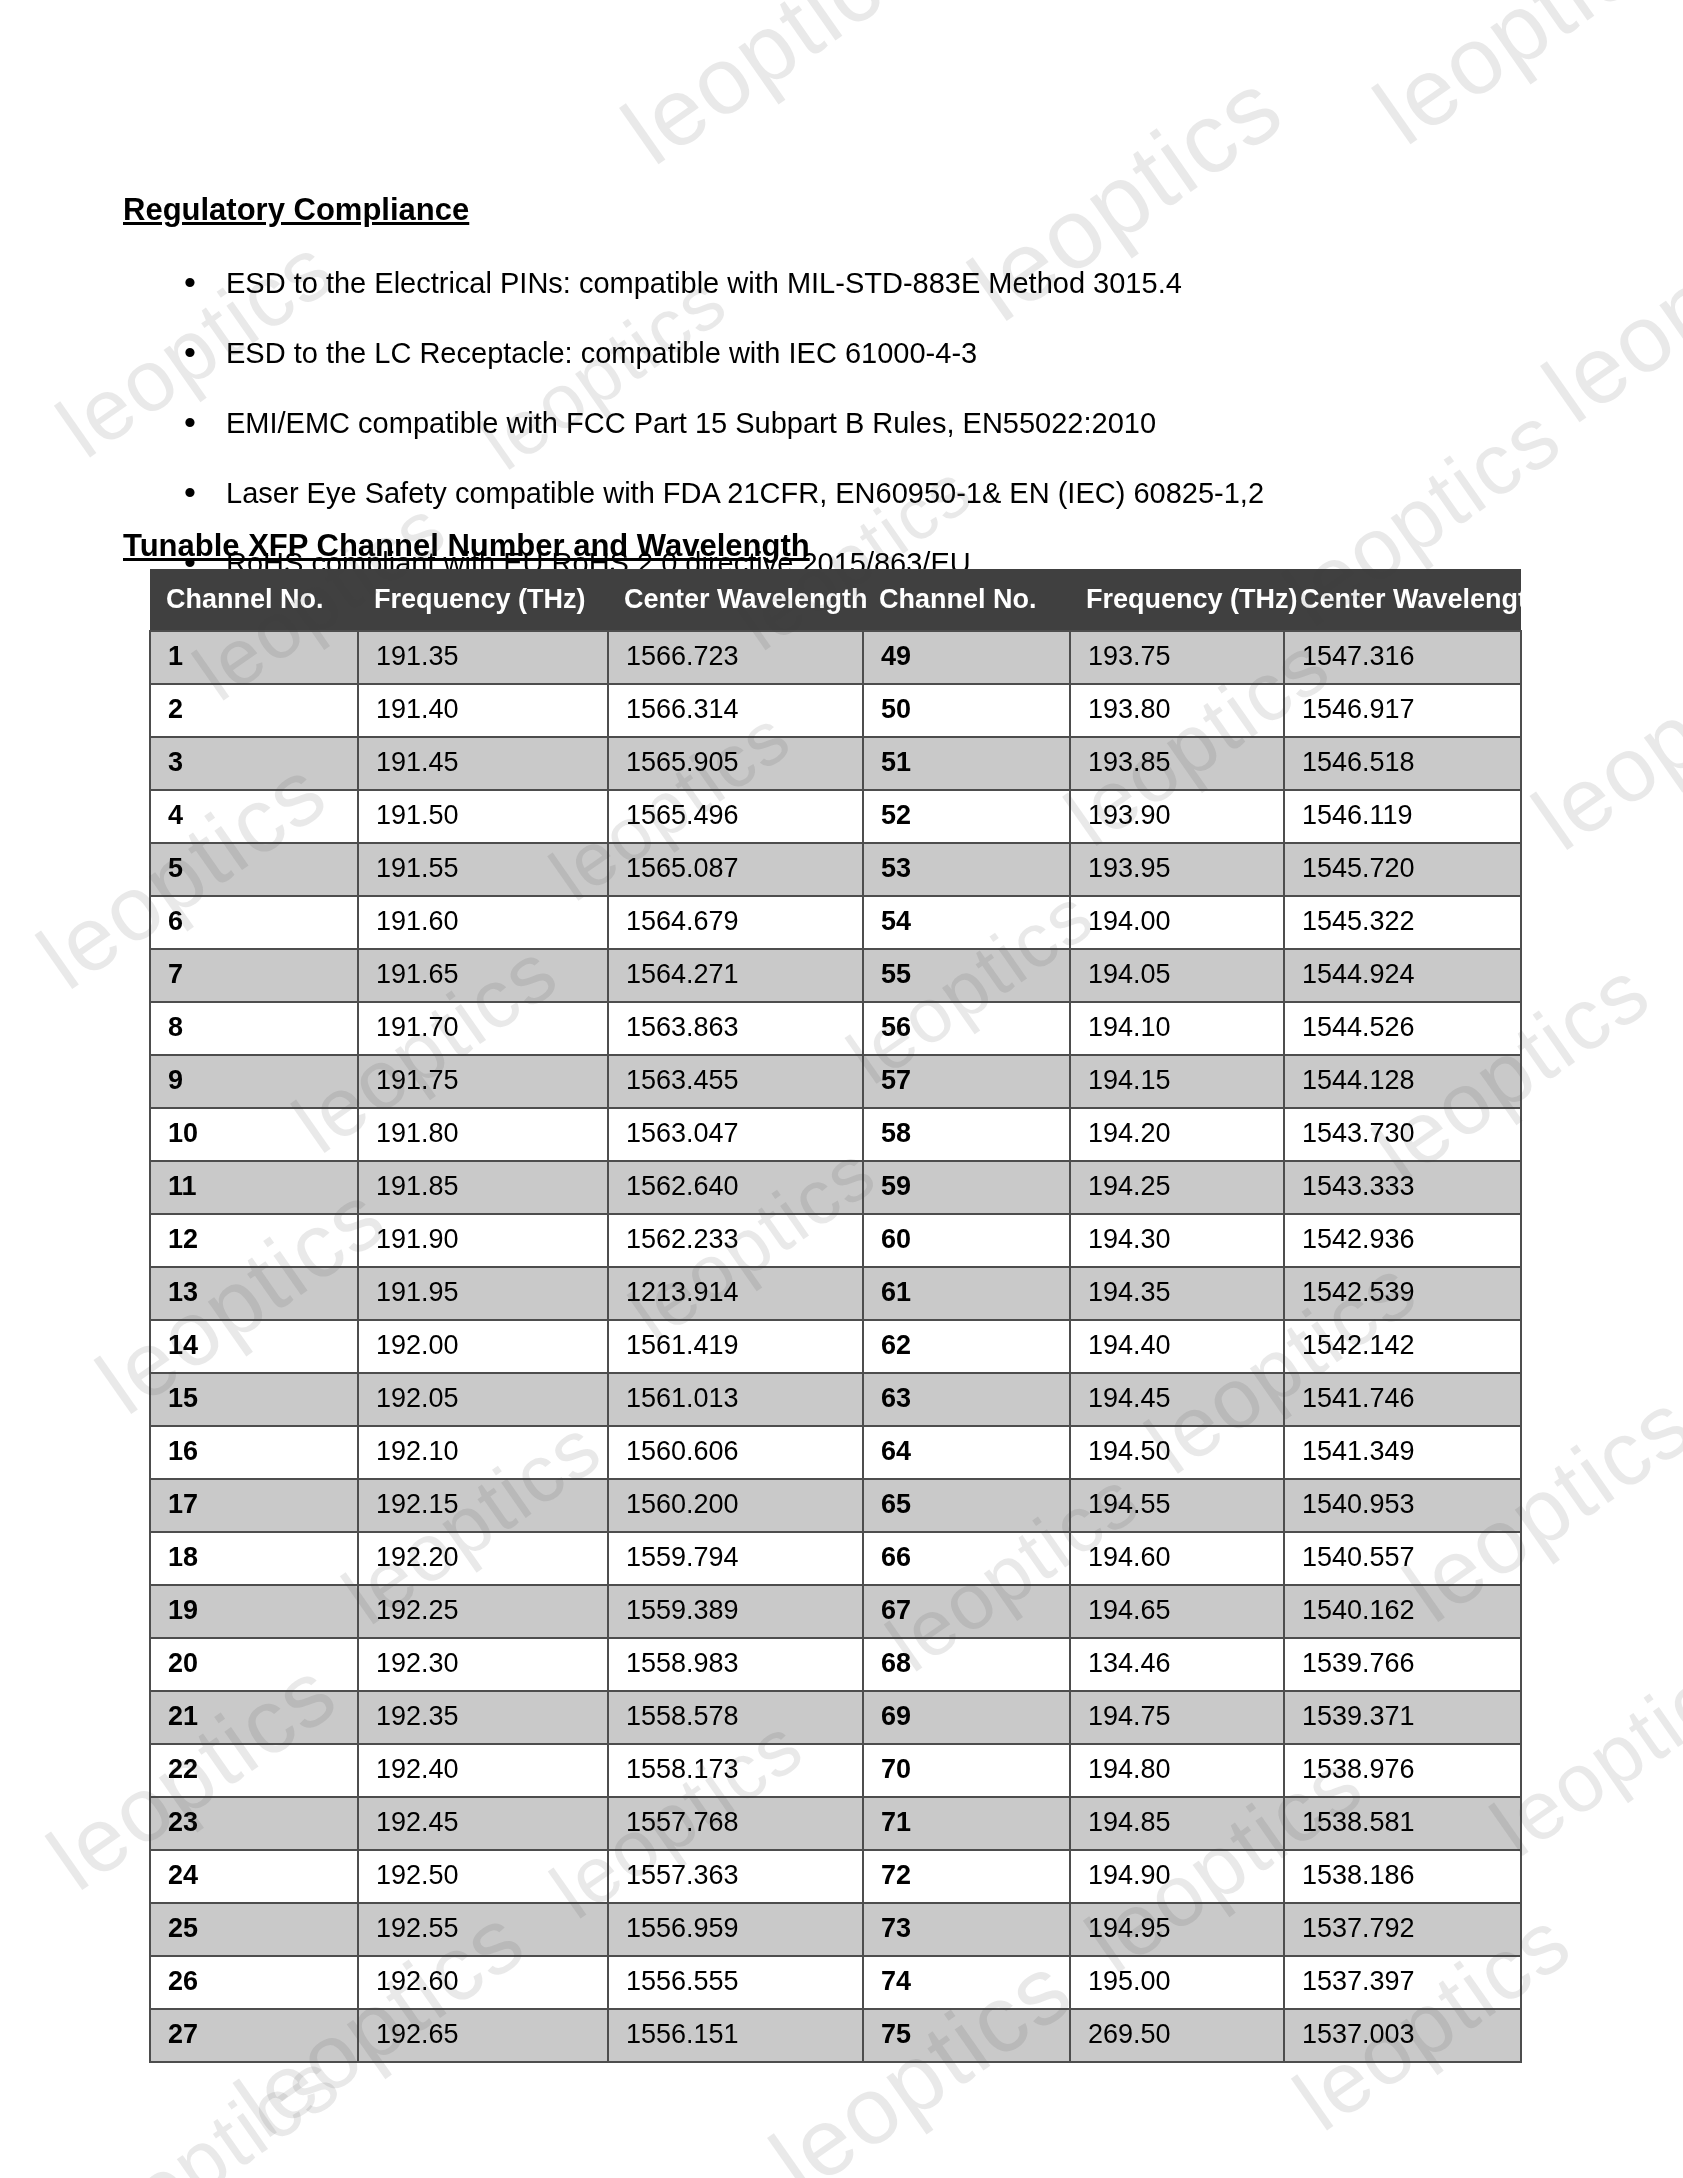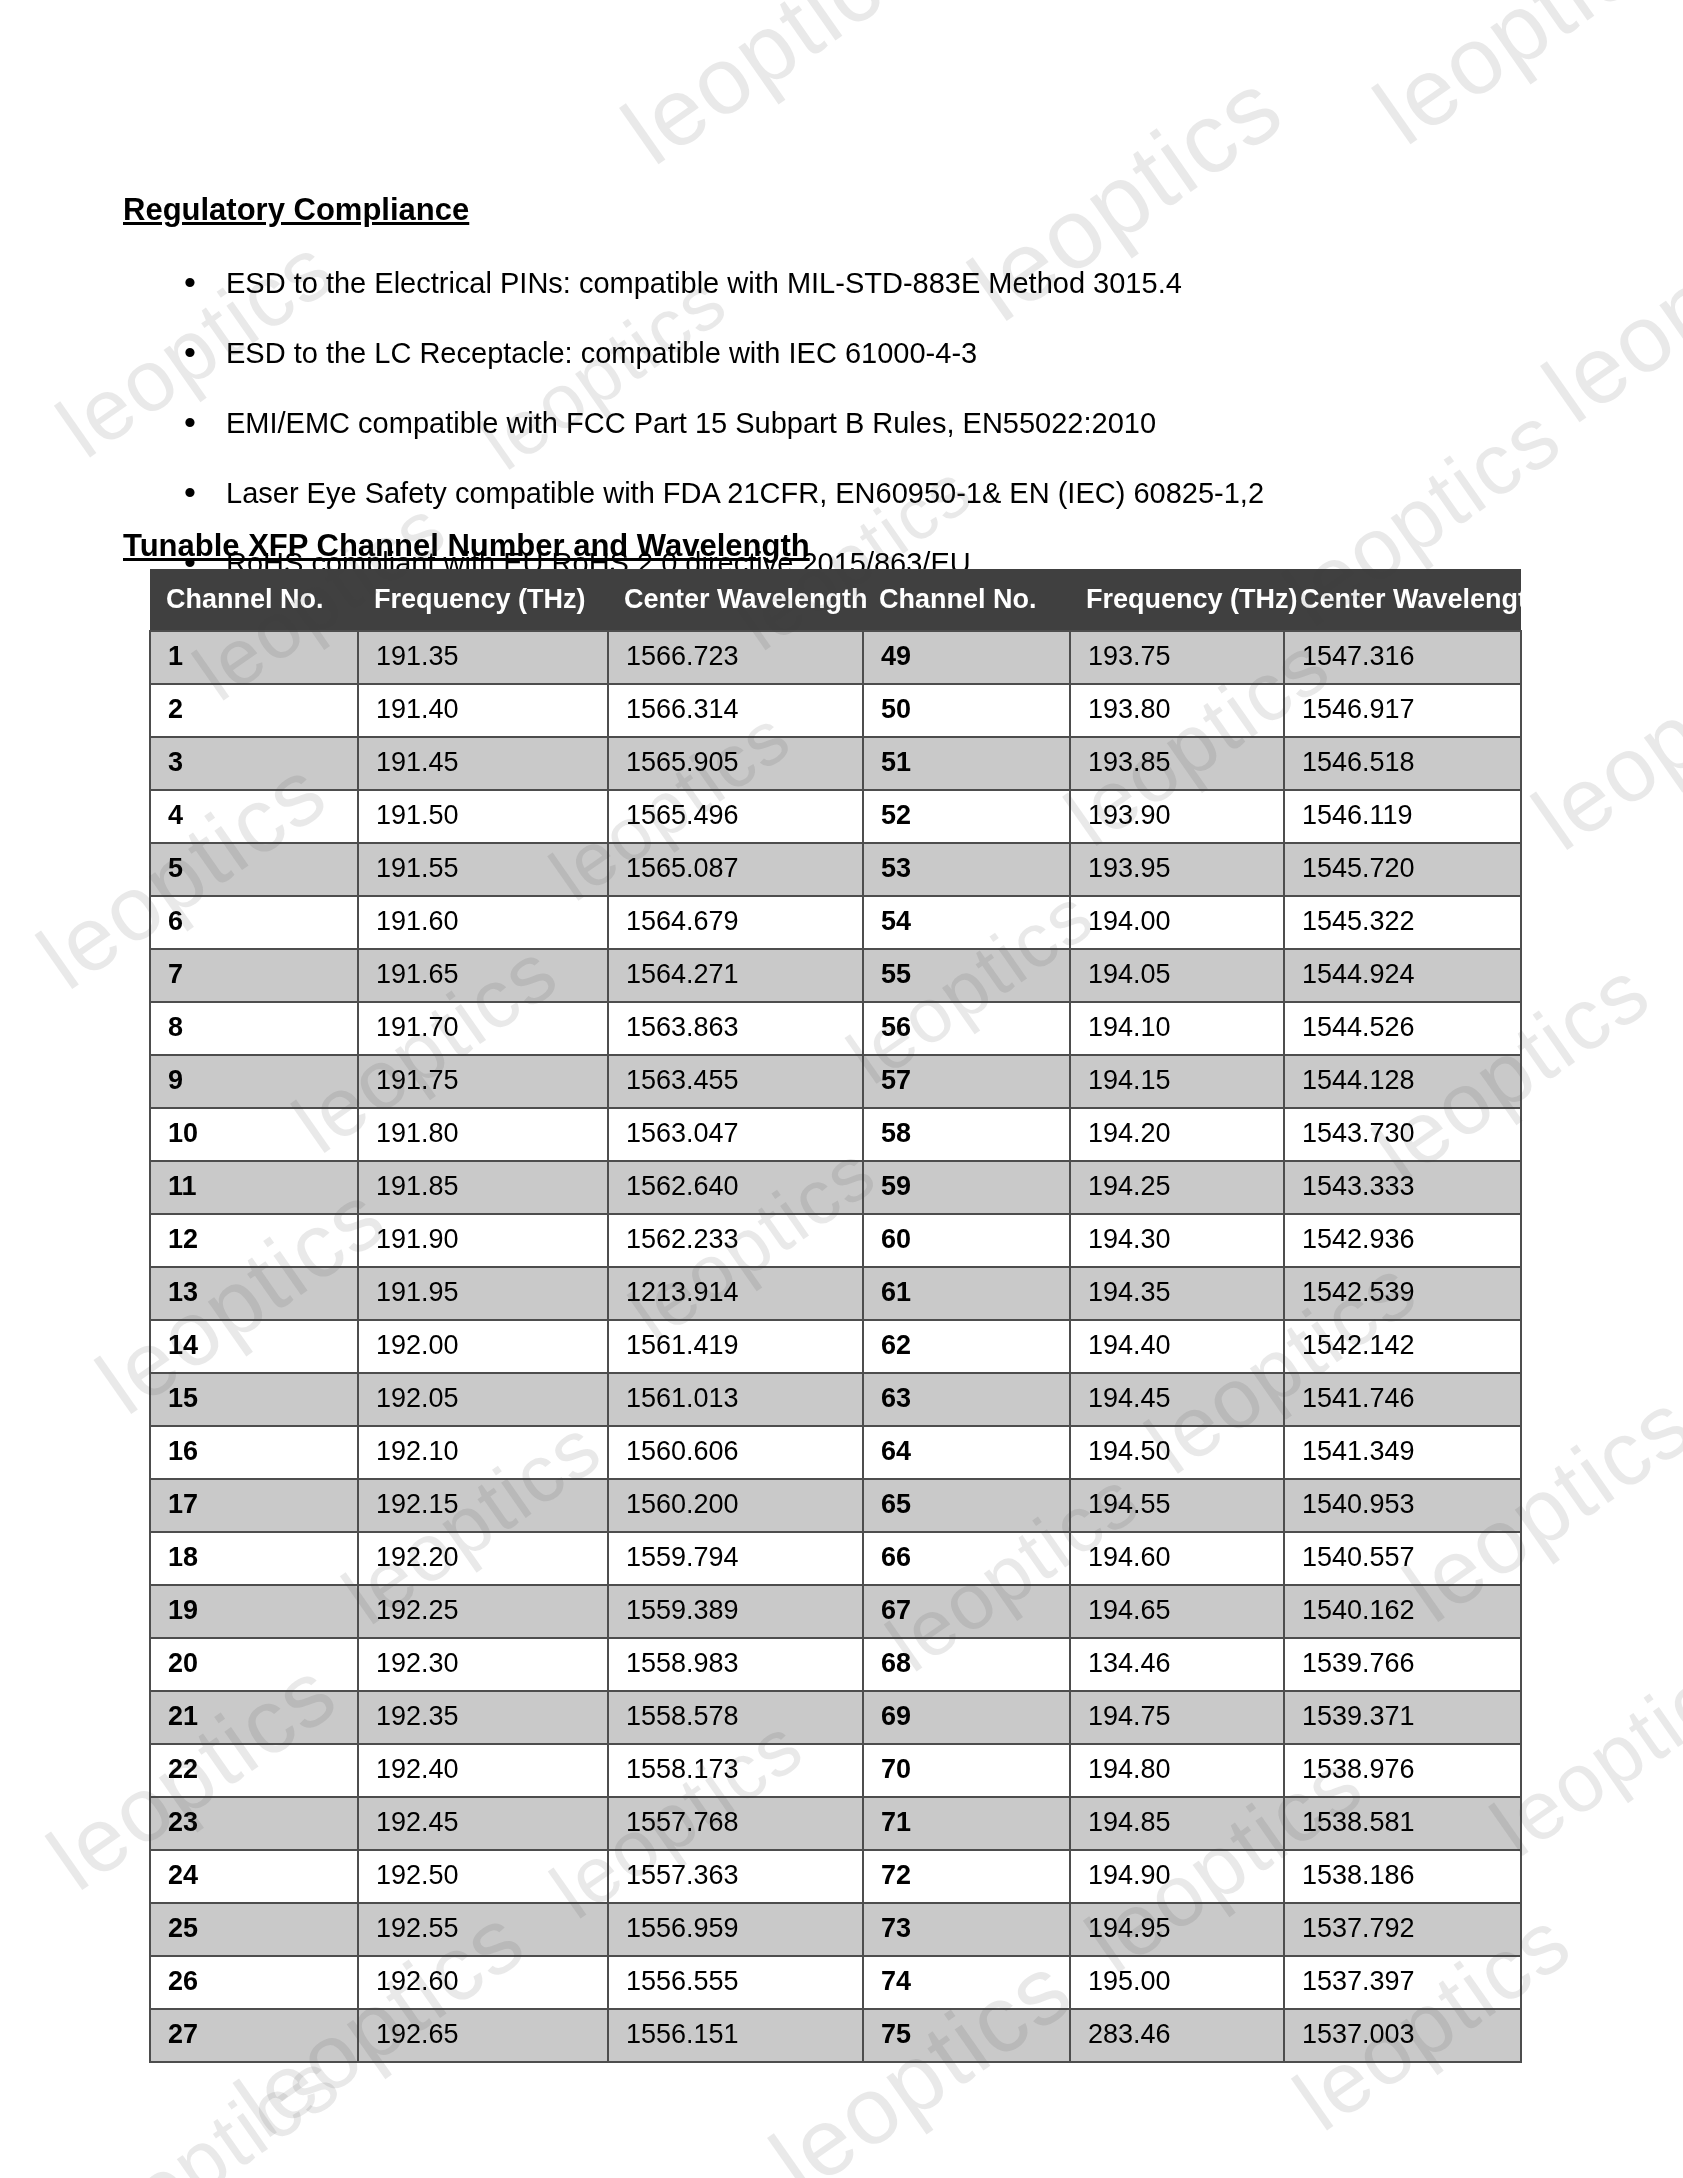--- a/index.html
+++ b/index.html
@@ -296,21 +296,21 @@
           <td>1556.555</td>
           <td class="ch">74</td>
           <td>195.00</td>
           <td>1537.397</td>
         </tr>
         <tr class="shade">
           <td class="ch">27</td>
           <td>192.65</td>
           <td>1556.151</td>
           <td class="ch">75</td>
-          <td>283.46</td>
+          <td>269.50</td>
           <td>1537.003</td>
         </tr>
       </tbody>
   </table>
 </div>
 
 <div id="watermarks">
     <span class="wm" style="left: 604px; top: -10px; font-size: 95px;">leoptics</span>
     <span class="wm" style="left: 1356px; top: -30px; font-size: 95px;">leoptics</span>
     <span class="wm" style="left: 950px; top: 139px; font-size: 99px;">leoptics</span>

